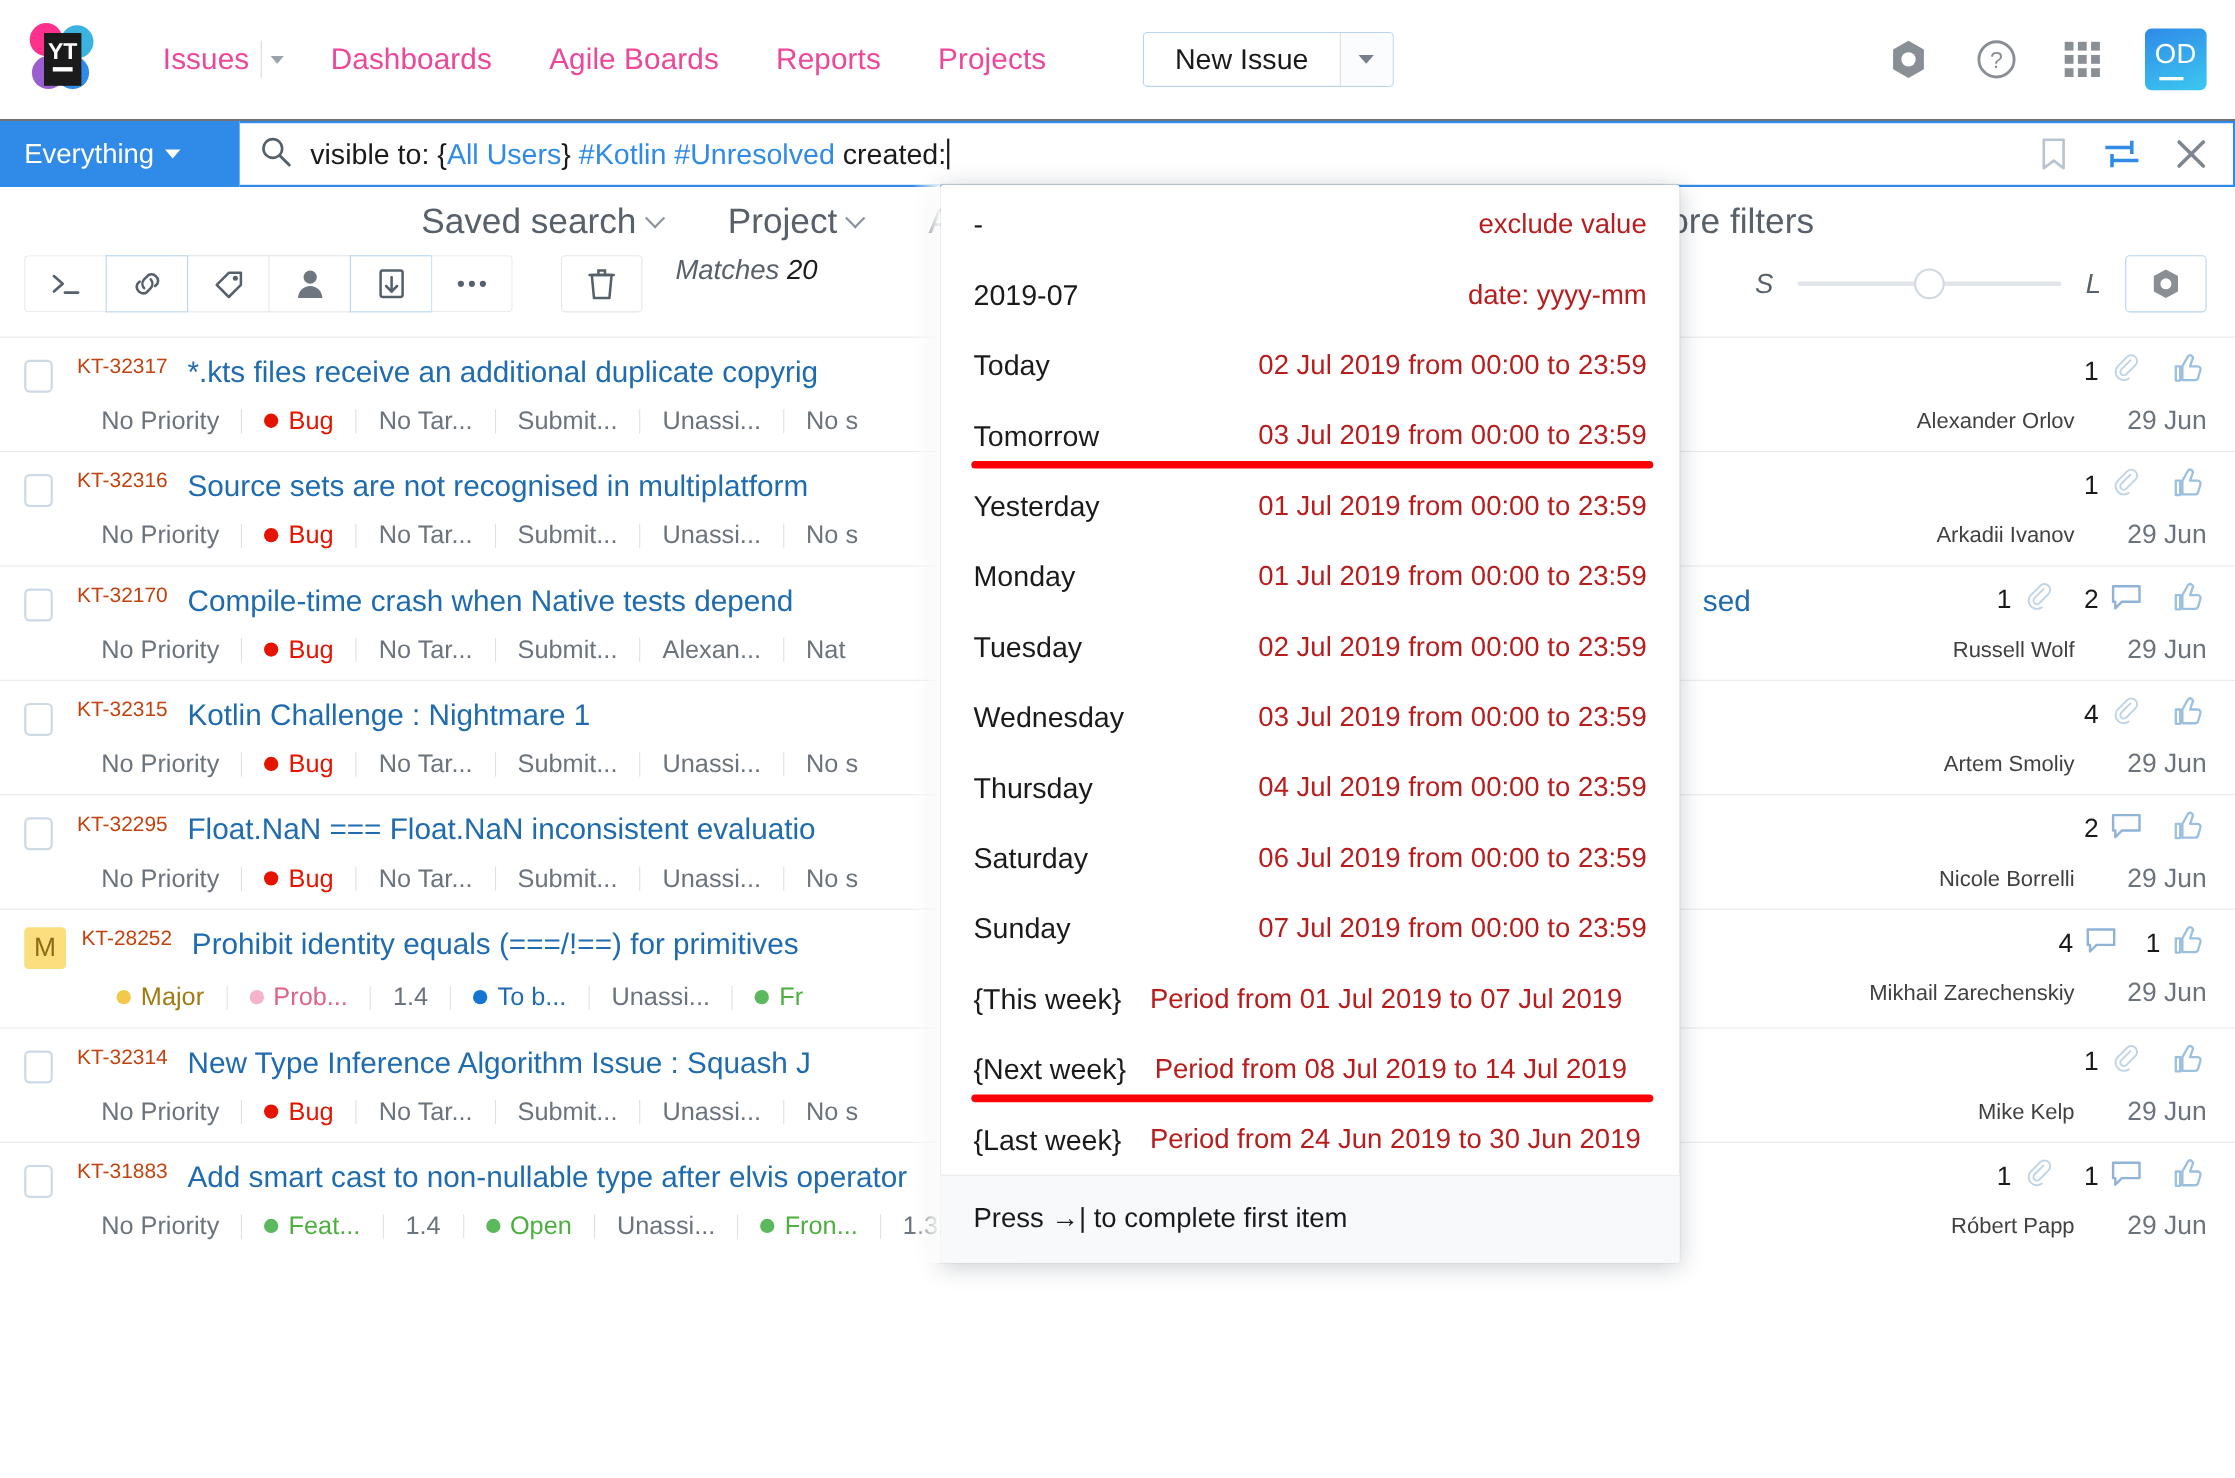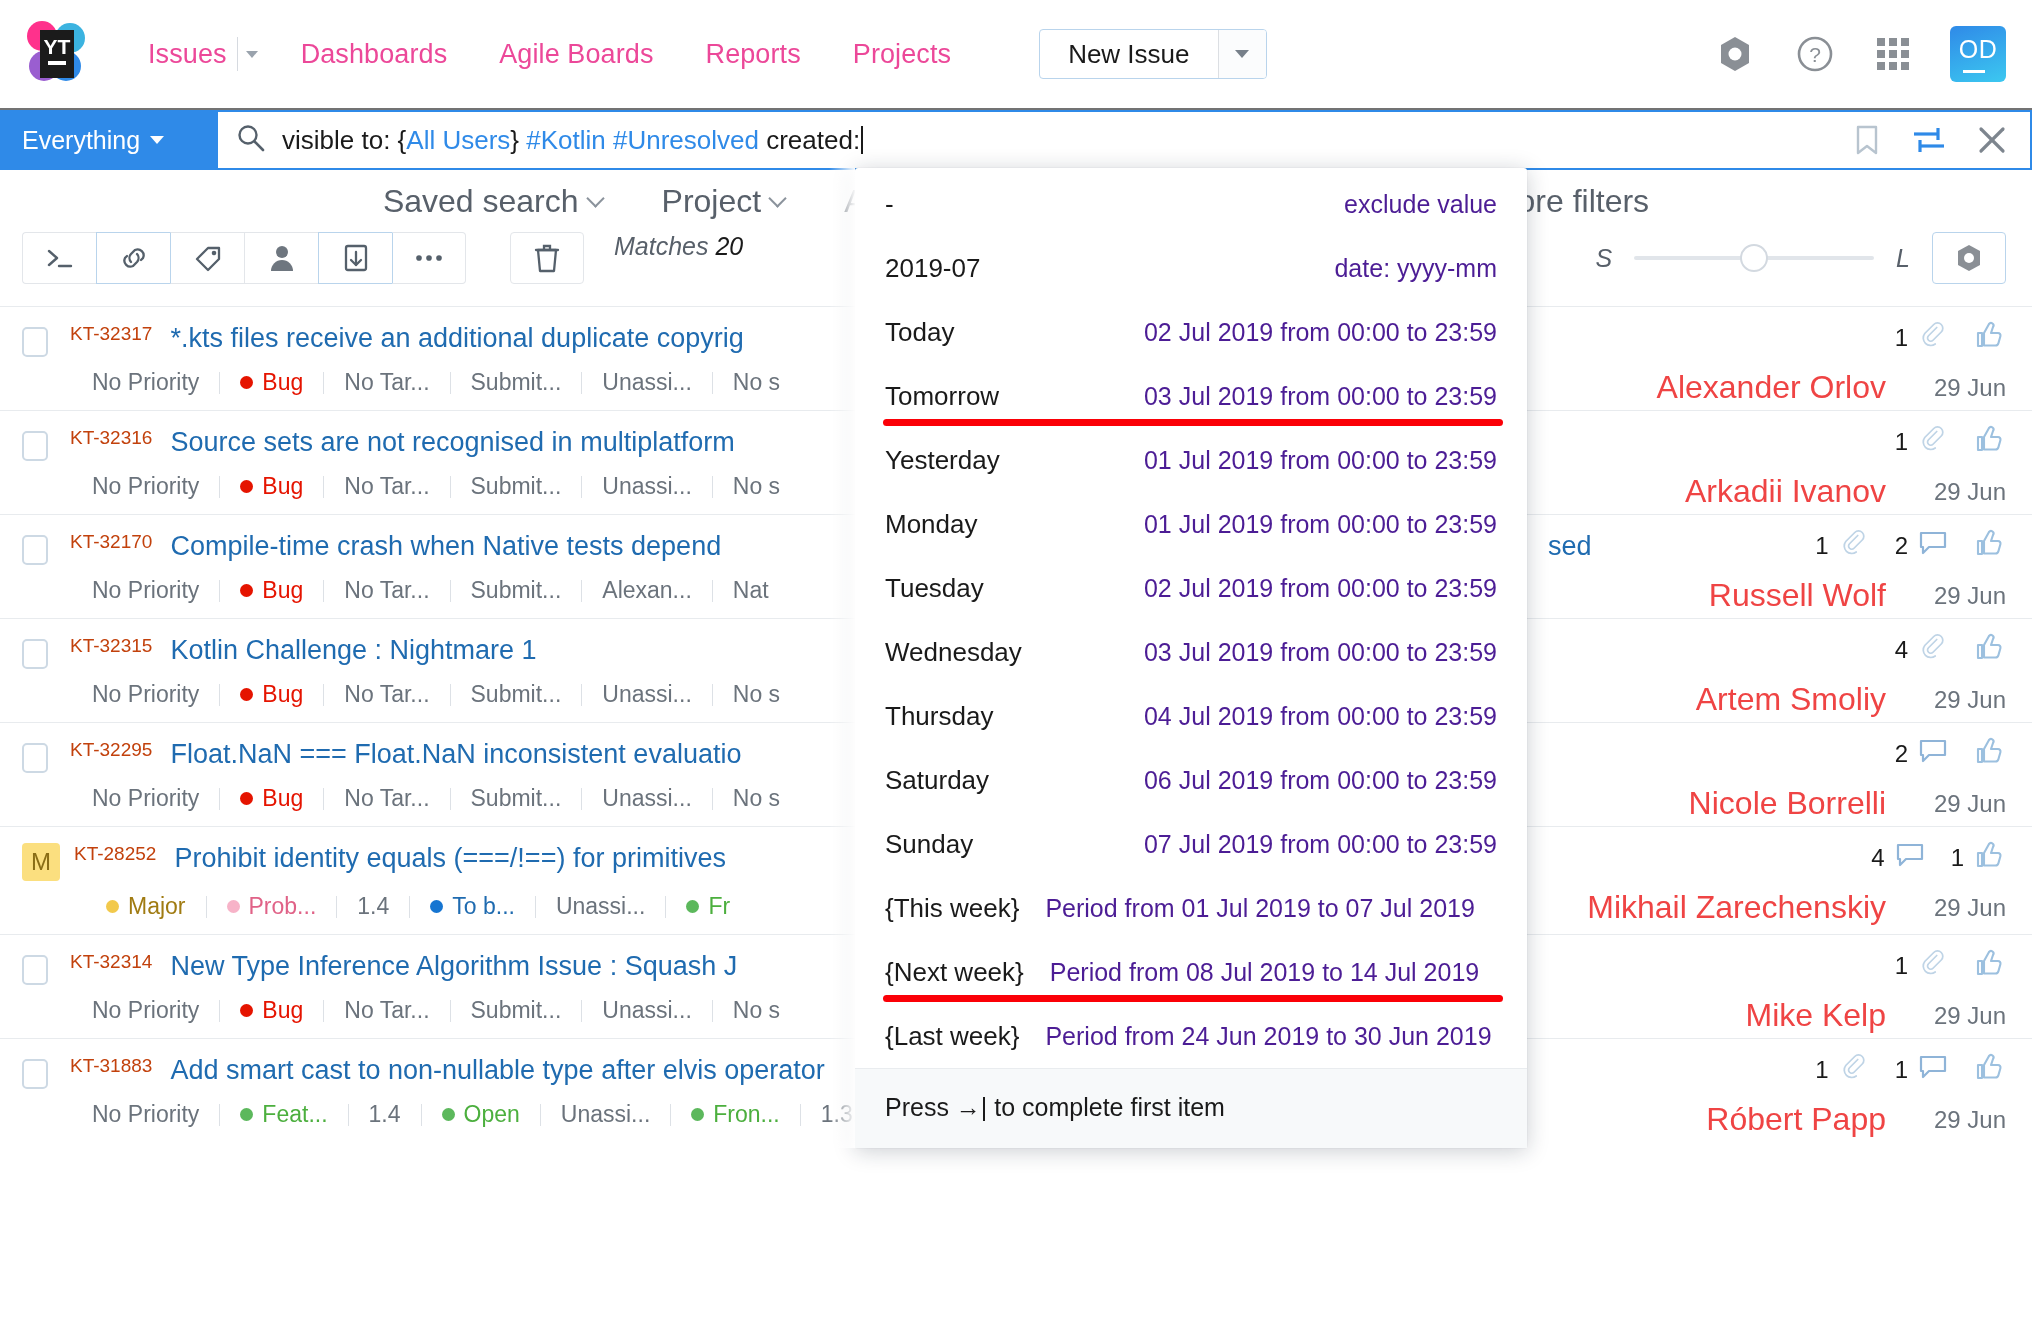--- a/index.html
+++ b/index.html
@@ -170,36 +170,36 @@
   .mdivider { width:1px; height:22px; background:#dde1e6; }
   .dot { width:13px;height:13px;border-radius:50%;flex:0 0 auto; }
   .row-right {
     position:absolute; right: 26px; top: 14px; text-align:right;
   }
   .counts { display:flex; align-items:center; justify-content:flex-end; gap: 26px; height:34px; }
   .cnt { display:flex; align-items:center; gap:10px; font-size:24px; color:#1a1a1a; }
   .row-bottom-right {
     display:flex; align-items:center; justify-content:flex-end; gap: 26px; margin-top: 14px;
   }
-  .assignee { font-size:32px; color:#ef4444; cursor:pointer; }
+  .assignee { font-size:20px; color:#404040; cursor:pointer; }
   .rdate { font-size:24px; color:#6b737c; min-width: 94px; text-align:right; }
 
   
   .dropdown {
     position:absolute; left: 855px; top: 168px; width: 672px;
     background:#fff; border-radius:3px;
     box-shadow: 0 3px 22px rgba(20,30,50,0.22), 0 0 1px rgba(20,30,50,0.25);
     z-index: 50; padding-top: 4px;
   }
   .dd-item {
     display:flex; align-items:center; height: 64px; padding: 0 30px;
     position:relative; cursor:pointer;
   }
   .dd-label { font-size:26px; color:#1a1a1a; white-space:nowrap; }
-  .dd-hint { margin-left:auto; font-size:25px; color:#4c1d95; white-space:nowrap; }
+  .dd-hint { margin-left:auto; font-size:25px; color:#b91c1c; white-space:nowrap; }
   .dd-item.wide .dd-hint { margin-left: 26px; }
   .dd-item.wide { justify-content:flex-start; }
   .underline-red {
     position:absolute; left: 28px; right: 24px; bottom: 2px; height: 7px;
     background:#fb0007; border-radius: 4px;
   }
   .dd-footer {
     border-top:1px solid #e9ecef; background:#f7f9fa; padding: 24px 30px 26px 30px;
     font-size:25px; color:#1a1a1a;
   }

